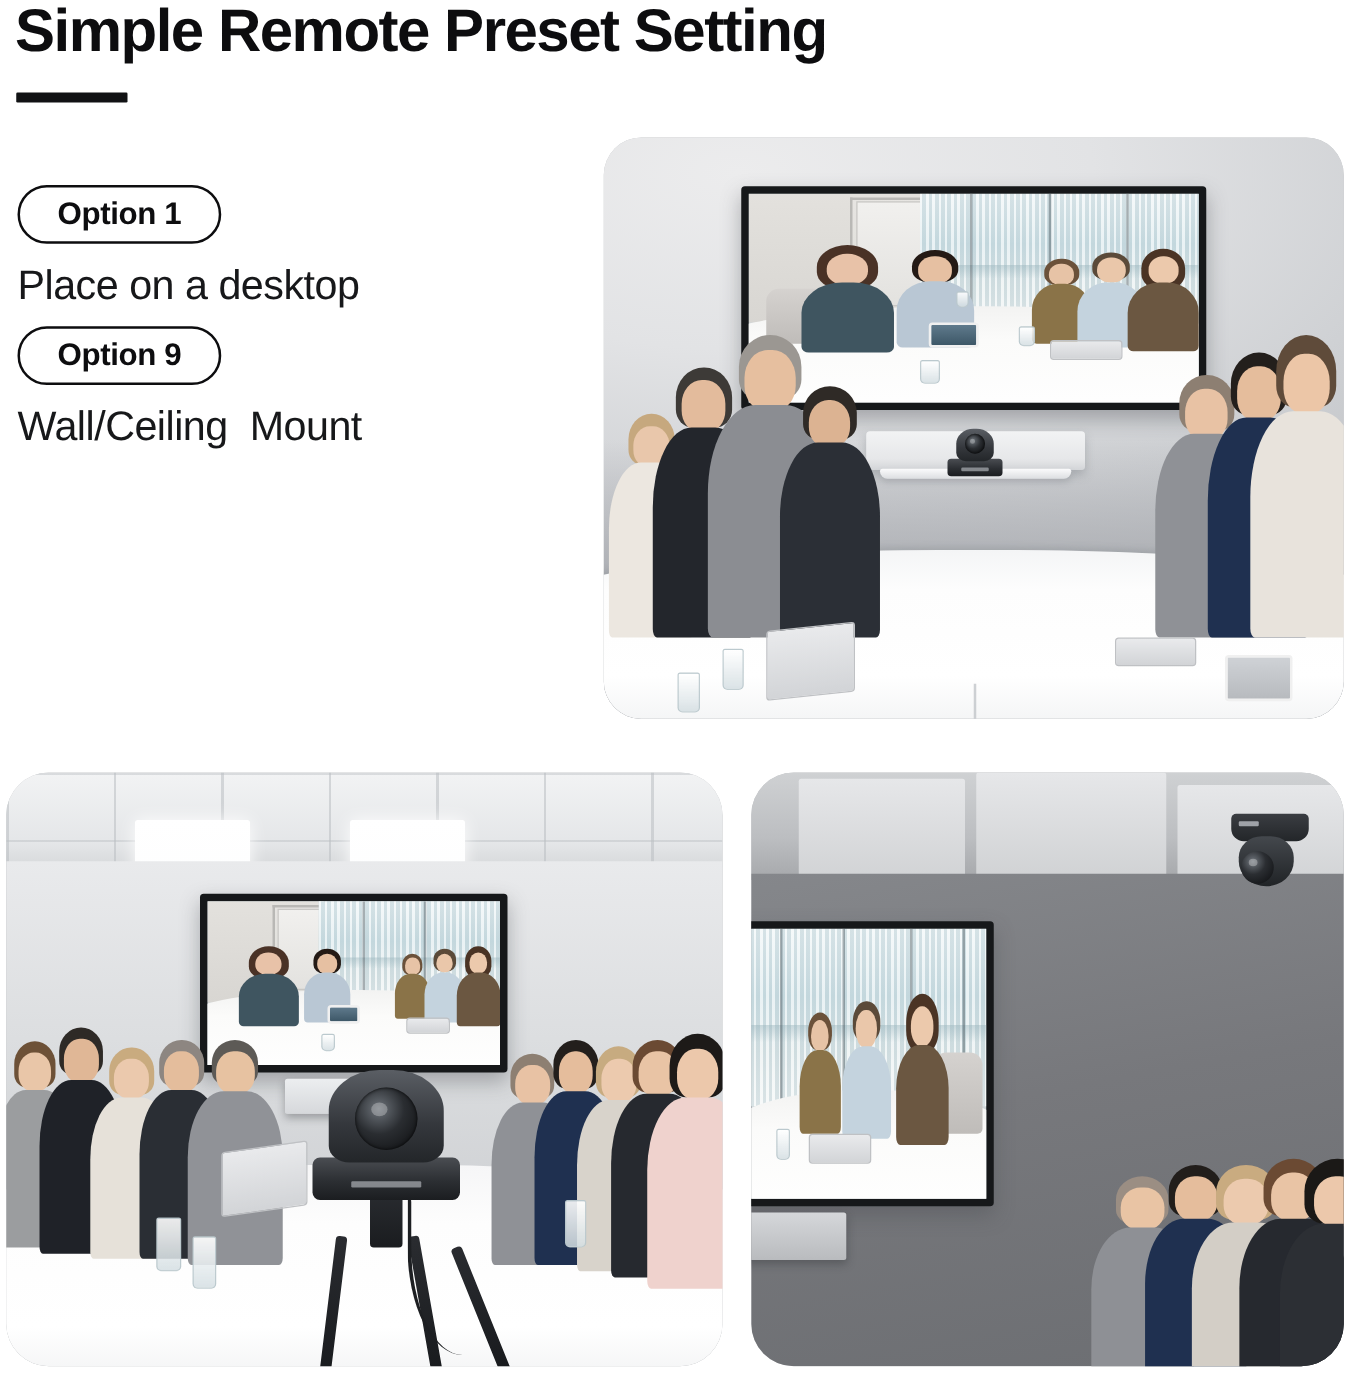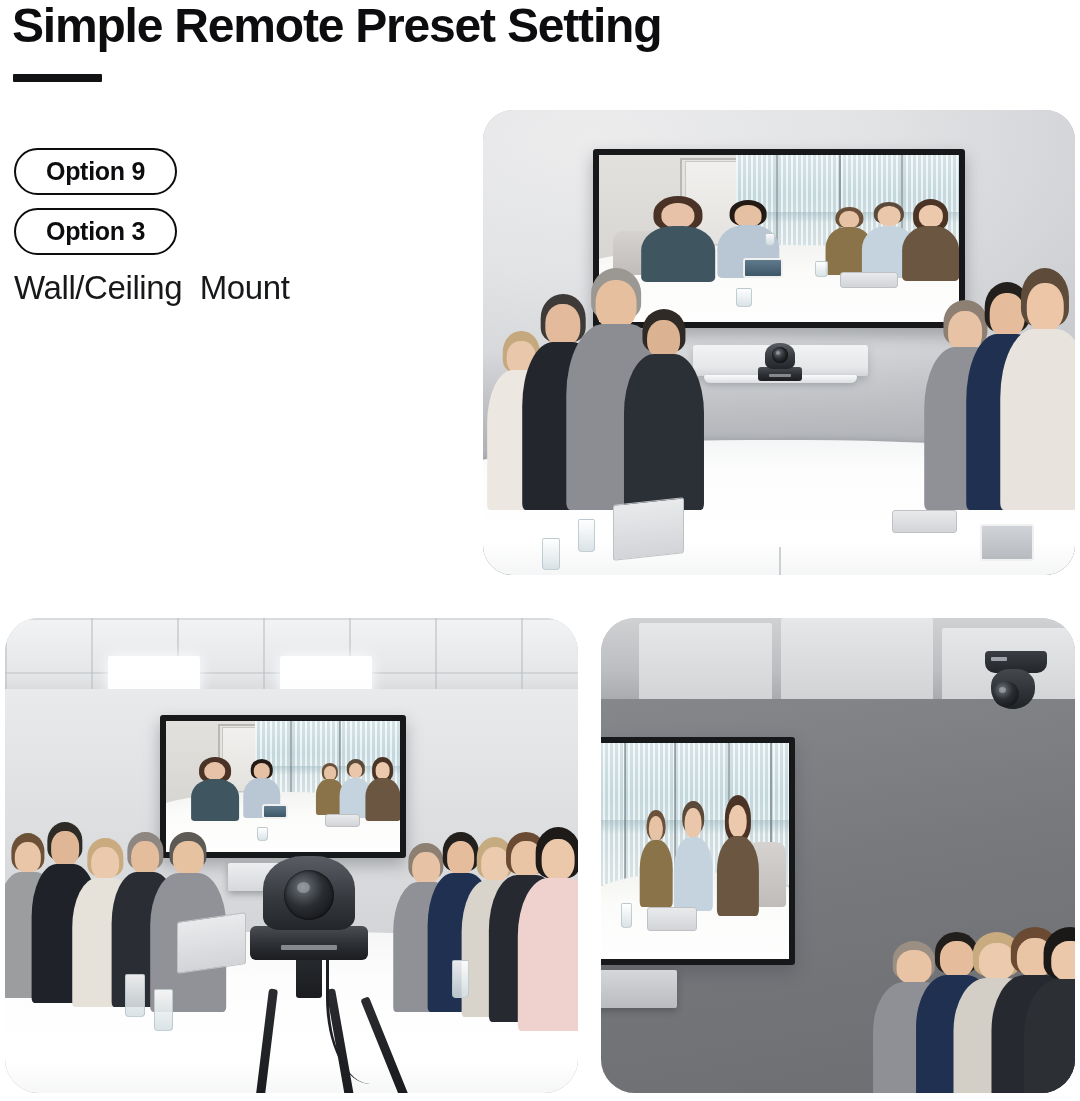--- a/index.html
+++ b/index.html
@@ -334,27 +334,30 @@
   }
 </style>
 </head>
 <body>
 
 <div class="page-title">Simple Remote Preset Setting</div>
 <div class="title-rule"></div>
 
 <div class="options">
 
+  <div class="option-block">
+    <div class="option-badge">Option 1</div>
+    <div class="option-desc">Place on a desktop</div>
+  </div>
 
   <div class="option-block">
     <div class="option-badge">Option 9</div>
   </div>
 
   <div class="option-block">
-    <div class="option-badge">Option 3</div>
     <div class="option-desc">Wall/Ceiling  Mount</div>
   </div>
 
 </div>
 
 <div class="panel" id="panel-main">
   <div class="scene">
     <div class="m-wall"></div>
     <div class="m-wall-shade"></div>
 

